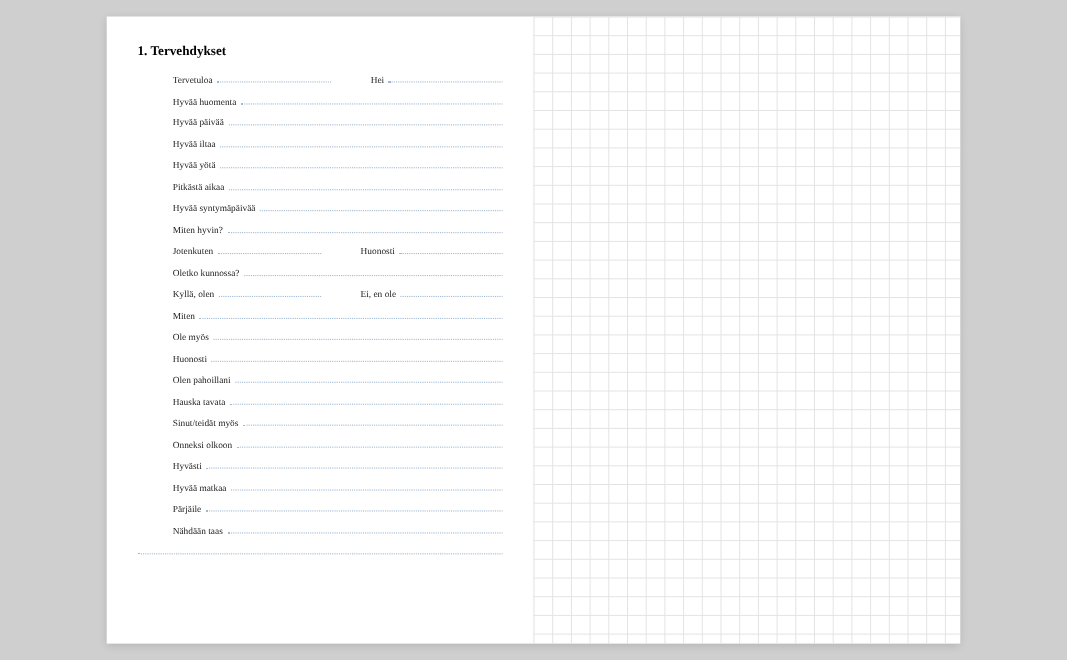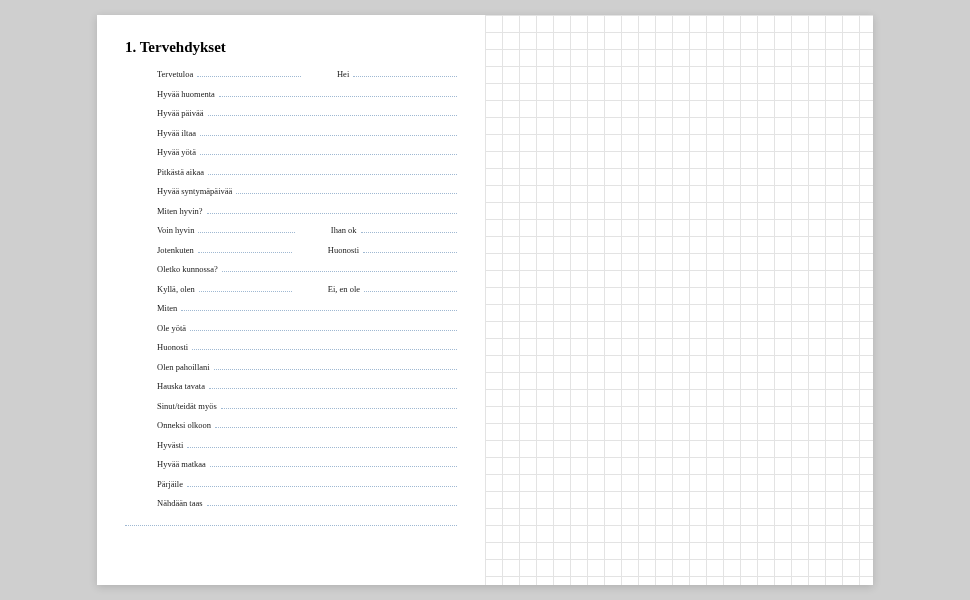--- a/index.html
+++ b/index.html
@@ -21,21 +21,21 @@
   .page {
     width: 388px;
     height: 570px;
     background: #ffffff;
     position: relative;
   }
   .page-left {
     padding: 24px 28px 20px 28px;
   }
   .heading {
-    font-size: 15px;
+    font-size: 12px;
     font-weight: bold;
     color: #000;
     margin-bottom: 12px;
   }
   .row {
     display: flex;
     align-items: baseline;
     height: 19.5px;
     gap: 4px;
     overflow: hidden;
@@ -102,47 +102,41 @@
         </div>
         <div class="row">
           <span class="term">Hyvää syntymäpäivää</span>
           <span class="dots"></span>
         </div>
         <div class="row">
           <span class="term">Miten hyvin?</span>
           <span class="dots"></span>
         </div>
         <div class="row">
-          <span class="term">Voin hyvin</span>
-          <span class="dots"></span>
-          <span class="term">Ihan ok</span>
-          <span class="dots"></span>
-        </div>
-        <div class="row">
           <span class="term">Jotenkuten</span>
           <span class="dots"></span>
           <span class="term">Huonosti</span>
           <span class="dots"></span>
         </div>
         <div class="row">
           <span class="term">Oletko kunnossa?</span>
           <span class="dots"></span>
         </div>
         <div class="row">
           <span class="term">Kyllä, olen</span>
           <span class="dots"></span>
           <span class="term">Ei, en ole</span>
           <span class="dots"></span>
         </div>
         <div class="row">
           <span class="term">Miten</span>
           <span class="dots"></span>
         </div>
         <div class="row">
-          <span class="term">Ole yötä</span>
+          <span class="term">Ole myös</span>
           <span class="dots"></span>
         </div>
         <div class="row">
           <span class="term">Huonosti</span>
           <span class="dots"></span>
         </div>
         <div class="row">
           <span class="term">Olen pahoillani</span>
           <span class="dots"></span>
         </div>

